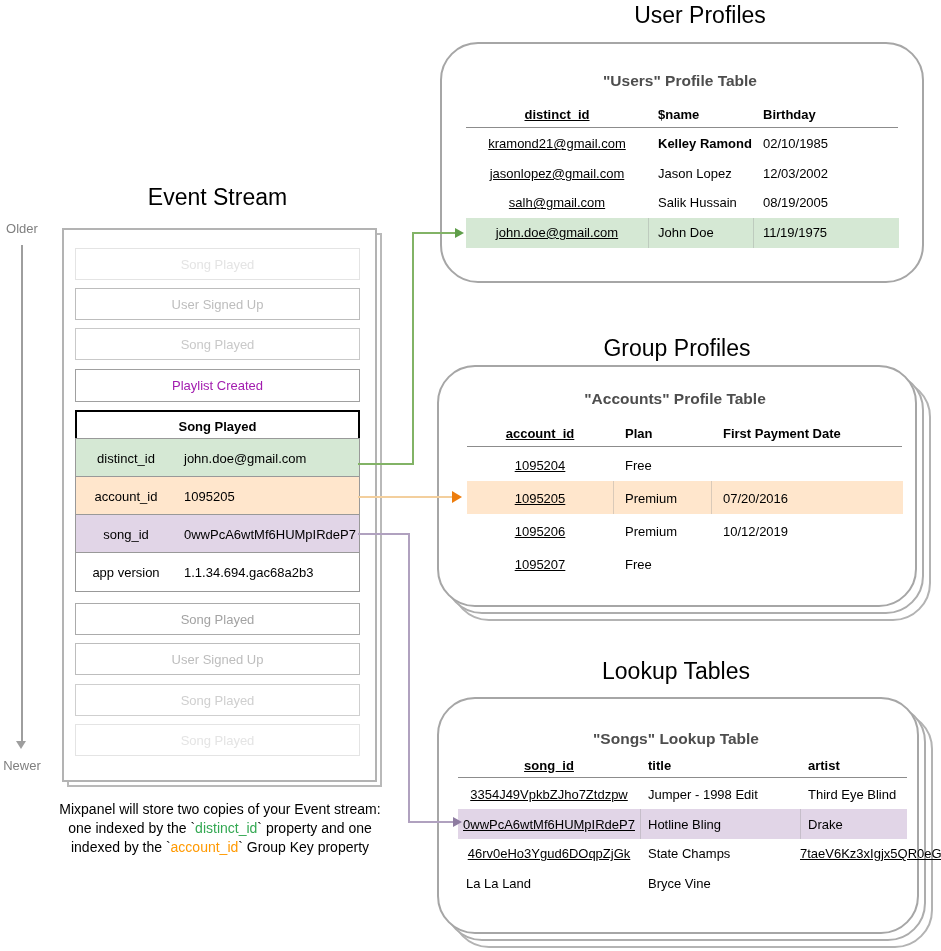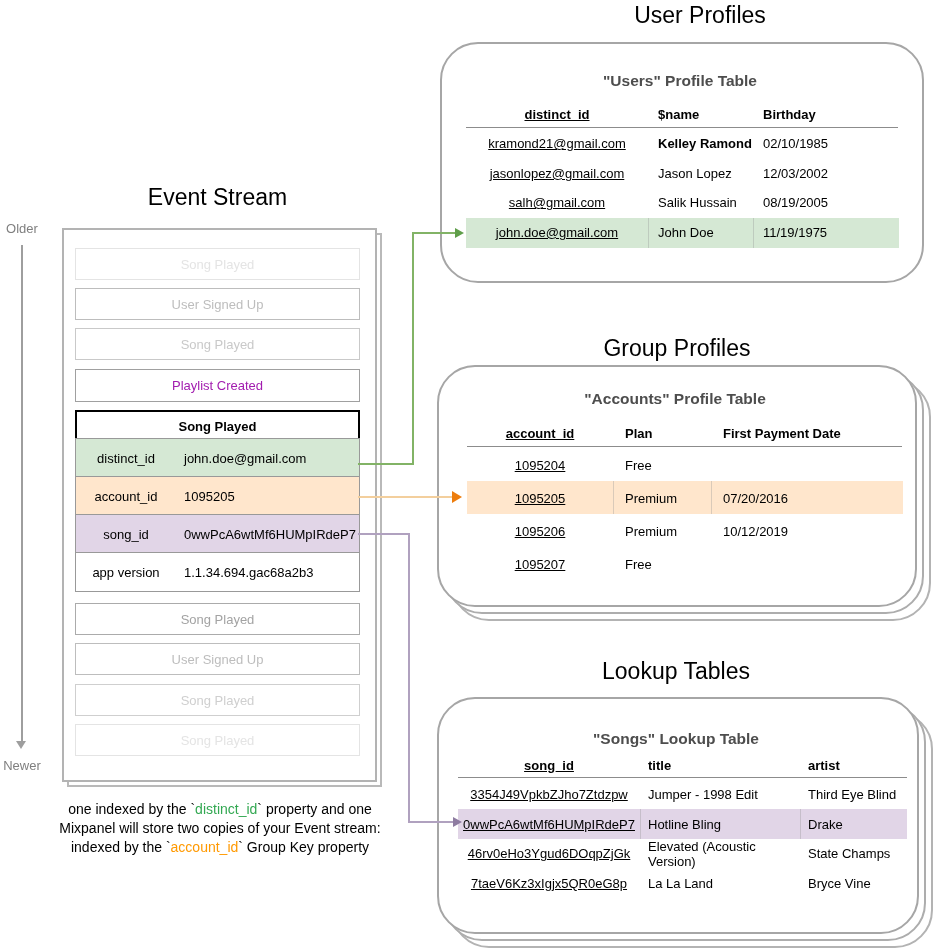--- a/index.html
+++ b/index.html
@@ -95,22 +95,22 @@
       <span>User Signed Up</span>
     </div>
   <div class="evrow fade-b3" style="top:684px;">
       <span>Song Played</span>
     </div>
   <div class="evrow fade-b4" style="top:724px;">
       <span>Song Played</span>
     </div>
 
   <div class="caption">
+    <div><span>Mixpanel will store two copies of your Event stream:</span></div>
     <div><span>one indexed by the `</span><span class="cap-green">distinct_id</span><span>` property and one</span></div>
-    <div><span>Mixpanel will store two copies of your Event stream:</span></div>
     <div><span>indexed by the `</span><span class="cap-orange">account_id</span><span>` Group Key property</span></div>
   </div>
 
   <div class="abs section-title" style="left:460px;top:2px;width:480px;">User Profiles</div>
   <div class="card" style="left:440px;top:42px;width:480px;height:237px;"></div>
   <div class="hl" style="left:466px;top:218px;width:433px;height:30px;background:#d5e8d4;"></div>
   <div class="hl-sep" style="left:648px;top:218px;height:30px;"></div>
   <div class="hl-sep" style="left:753px;top:218px;height:30px;"></div>
   <div class="card-title" style="left:440px;top:72px;width:480px;">"Users" Profile Table</div>
   <div class="grid3 hdr" style="left:466px;top:100px;width:433px;height:28px;grid-template-columns:182px 105px 146px;">
@@ -178,21 +178,20 @@
   </div>
   <div class="rule" style="left:458px;top:777px;width:449px;"></div>
   <div class="grid3" style="left:458px;top:780px;width:449px;grid-template-columns:182px 160px 107px;grid-auto-rows:29.5px;">
     <div class="c1 u">3354J49VpkbZJho7Ztdzpw</div>
     <div class="c2" style="padding-left:8px;">Jumper - 1998 Edit</div>
     <div class="c3" style="padding-left:8px;">Third Eye Blind</div>
     <div class="c1 u">0wwPcA6wtMf6HUMpIRdeP7</div>
     <div class="c2" style="padding-left:8px;">Hotline Bling</div>
     <div class="c3" style="padding-left:8px;">Drake</div>
     <div class="c1 u">46rv0eHo3Ygud6DOqpZjGk</div>
-    <div class="c2" style="padding-left:8px;">Elevated (Acoustic Version)</div>
     <div class="c3" style="padding-left:8px;">State Champs</div>
     <div class="c1 u">7taeV6Kz3xIgjx5QR0eG8p</div>
     <div class="c2" style="padding-left:8px;">La La Land</div>
     <div class="c3" style="padding-left:8px;">Bryce Vine</div>
   </div>
 
   <div class="seg" style="left:358px;top:463px;width:56px;height:2px;background:#82b366;"></div>
   <div class="seg" style="left:412px;top:232px;width:2px;height:233px;background:#82b366;"></div>
   <div class="seg" style="left:412px;top:232px;width:44px;height:2px;background:#82b366;"></div>
   <div class="tri-right" style="left:455px;top:228px;border-left:9px solid #5f9e4a;"></div>

